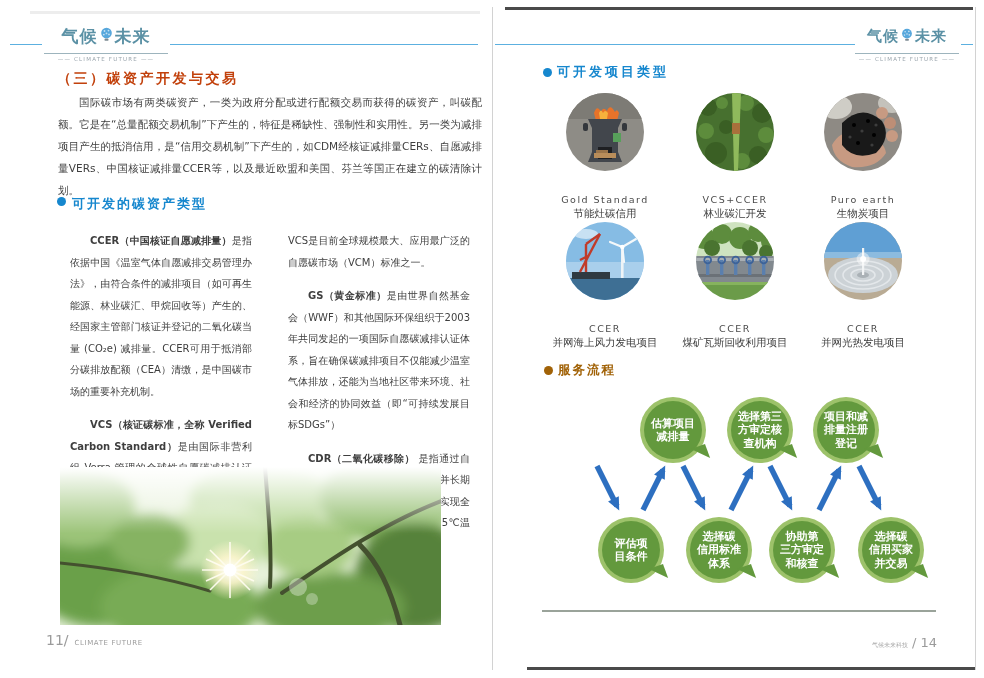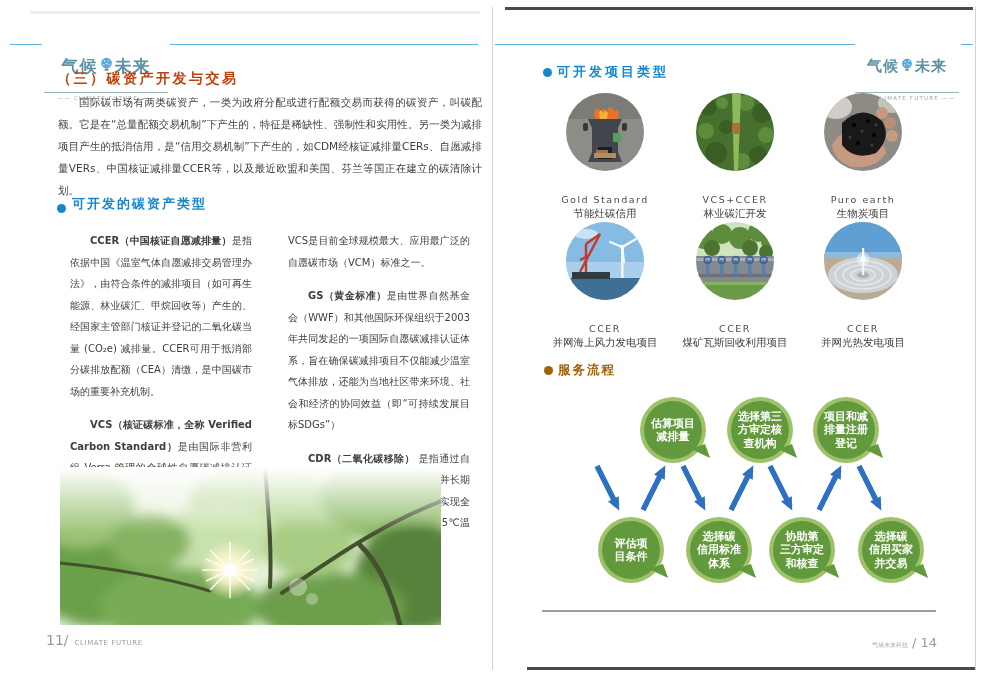--- a/index.html
+++ b/index.html
@@ -8,30 +8,30 @@
   
   .page-left{position:absolute;left:0;top:0;width:492px;height:678px;background:#fff;}
   .lp-topedge{position:absolute;left:30px;top:11px;width:450px;height:3px;background:#ededed;}
   .hline{position:absolute;top:44px;height:1px;background:#5cb0e0;}
   .hl-l{left:10px;width:32px;}
   .hl-r{left:170px;width:308px;}
   
   .logo{position:absolute;text-align:center;}
   .logo-left{left:44px;top:27px;width:124px;}
   .logo-row{display:flex;align-items:center;justify-content:center;gap:2px;
-            border-bottom:1px solid #9db4bd;padding-bottom:16px;margin-top:30px;}
+            border-bottom:1px solid #9db4bd;padding-bottom:7px;}
   .logo-zh{font-size:17px;font-weight:bold;color:#5b91a5;letter-spacing:1px;line-height:17px;}
   .logo-en{font-size:5.5px;color:#9aa5ad;letter-spacing:1.2px;margin-top:2px;}
   .logo-en::before{content:"—— ";}
   .logo-en::after{content:" ——";}
   .heading{position:absolute;left:57px;top:61px;font-size:14px;font-weight:bold;
            color:#c2410c;letter-spacing:2.5px;}
   .intro{position:absolute;left:58px;top:91px;width:424px;font-size:10.5px;line-height:22px;
          text-align:justify;text-indent:2em;margin:0;}
-  .sec-title{position:absolute;left:57px;top:191px;display:flex;align-items:flex-end;gap:6px;
+  .sec-title{position:absolute;left:57px;top:191px;display:flex;align-items:center;gap:6px;
              color:#1687ce;}
   .dot{width:9px;height:9px;border-radius:50%;background:#1687ce;flex:none;margin-top:-1px;}
   .sec-title-text{font-size:13px;font-weight:bold;letter-spacing:2px;margin-top:4px;}
   .colL{position:absolute;left:58px;top:218px;width:206px;}
   .colR{position:absolute;left:276px;top:218px;width:206px;}
   .colL p,.colR p{margin:12px;font-size:10px;line-height:21.5px;text-align:justify;text-indent:2em;}
   .noindent{text-indent:0 !important;}
   .lead{font-weight:bold;}
   .forest{position:absolute;left:60px;top:467px;width:381px;height:158px;}
   .forest svg{display:block;}

